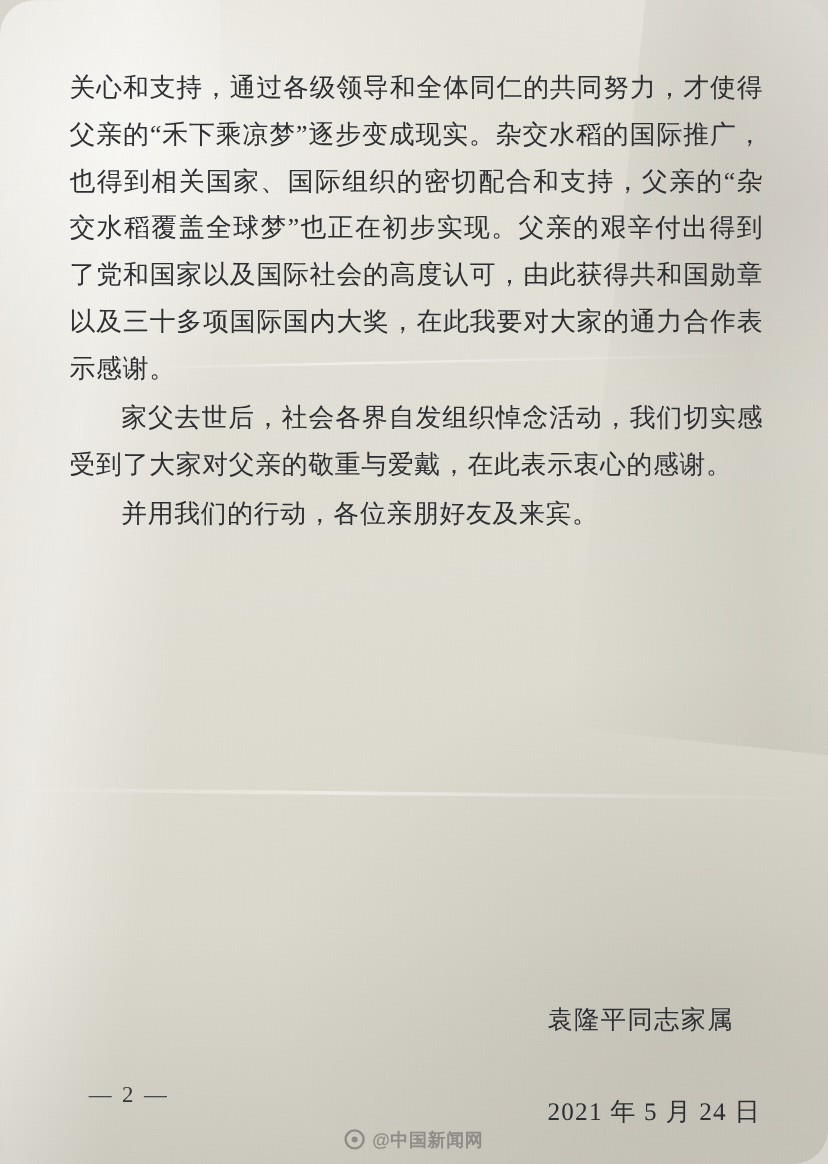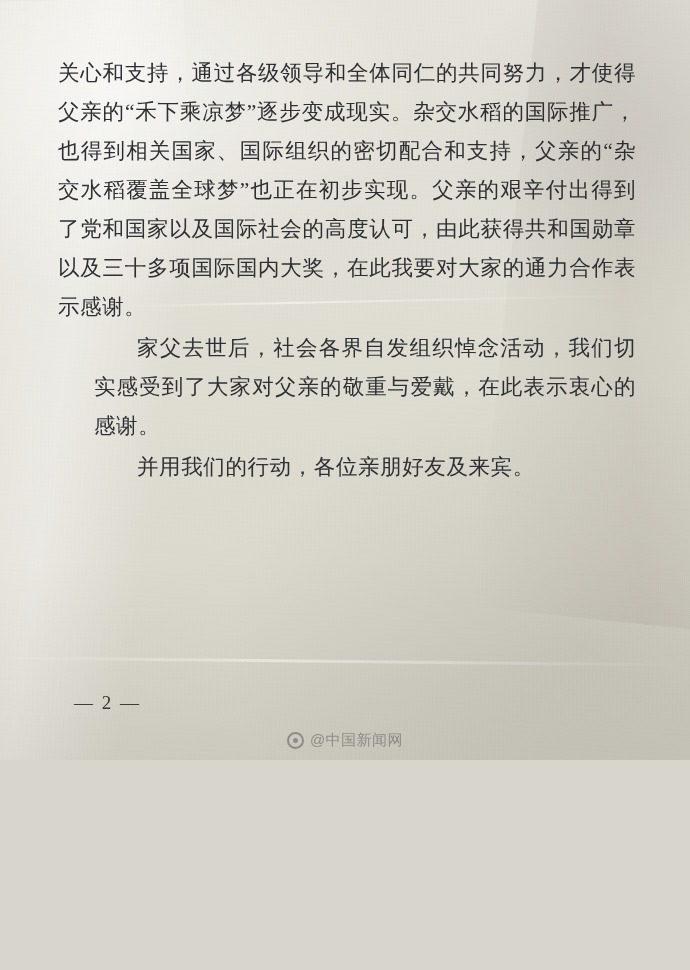--- a/index.html
+++ b/index.html
@@ -10,27 +10,28 @@
     width: 690px;
     height: 970px;
     overflow: hidden;
     background: #d8d5cc;
     font-family: "Liberation Serif", "DejaVu Serif", serif;
   }
 
   #page {
     position: relative;
     width: 690px;
-    height: 760px;
+    height: 970px;
     background:
       radial-gradient(ellipse 420px 300px at 18% 12%, rgba(255,255,255,0.55), rgba(255,255,255,0) 70%),
       radial-gradient(ellipse 500px 380px at 85% 85%, rgba(120,115,105,0.16), rgba(255,255,255,0) 72%),
       radial-gradient(ellipse 300px 260px at 95% 18%, rgba(120,115,105,0.12), rgba(255,255,255,0) 70%),
       linear-gradient(172deg, #e6e3da 0%, #e2dfd6 30%, #dedbd1 55%, #d9d6cb 80%, #d2cfc4 100%);
     overflow: hidden;
+    border-radius: 29px;
   }
 
   
   .crease {
     position: absolute;
     pointer-events: none;
   }
   .crease.c1 {
     left: -60px; top: 0; width: 260px; height: 970px;
     background: linear-gradient(100deg, rgba(255,255,255,0.0) 0%, rgba(255,255,255,0.40) 45%, rgba(255,255,255,0.0) 70%);
@@ -77,21 +78,20 @@
     font-size: 21.5px;
     line-height: 39px;
     color: #2d2f33;
     text-align: justify;
     text-justify: inter-character;
     letter-spacing: 0.6px;
     font-family: "Liberation Serif", "DejaVu Serif", serif;
   }
   p.indent {
     text-indent: 2em;
-    margin-left: 36px;
   }
 
   .sig-block {
     position: absolute;
     right: 56px;
     top: 832px;
     text-align: left;
   }
   .sig-line {
     font-size: 21px;
@@ -117,27 +117,27 @@
     color: #34363a;
     letter-spacing: 2px;
   }
 
   .watermark {
     position: absolute;
     left: 0;
     right: 0;
     bottom: 10px;
     display: flex;
-    align-items: center;
     justify-content: center;
     gap: 6px;
     color: #8e8c88;
     font-size: 15px;
     font-family: "Liberation Sans", sans-serif;
     letter-spacing: 0.5px;
+    font-weight: bold;
   }
   .weibo-eye {
     display: inline-block;
     width: 17px;
     height: 17px;
     border-radius: 50%;
     border: 2px solid #8e8c88;
     position: relative;
     box-sizing: border-box;
   }
@@ -164,20 +164,21 @@
   <div class="crease c5"></div>
   <div class="grain"></div>
 
   <div id="content">
     <p class="para">关心和支持，通过各级领导和全体同仁的共同努力，才使得父亲的“禾下乘凉梦”逐步变成现实。杂交水稻的国际推广，也得到相关国家、国际组织的密切配合和支持，父亲的“杂交水稻覆盖全球梦”也正在初步实现。父亲的艰辛付出得到了党和国家以及国际社会的高度认可，由此获得共和国勋章以及三十多项国际国内大奖，在此我要对大家的通力合作表示感谢。</p>
     <p class="para indent">家父去世后，社会各界自发组织悼念活动，我们切实感受到了大家对父亲的敬重与爱戴，在此表示衷心的感谢。</p>
     <p class="para indent">并用我们的行动，各位亲朋好友及来宾。</p>
   </div>
 
   <div class="sig-block">
+    <div class="sig-line">袁隆平同志家属</div>
     <div class="sig-date">2021 年 5 月 24 日</div>
   </div>
 
   <div class="page-number">— 2 —</div>
 
   <div class="watermark">
     <span class="weibo-eye"></span>
     <span>@中国新闻网</span>
   </div>
 </div>

